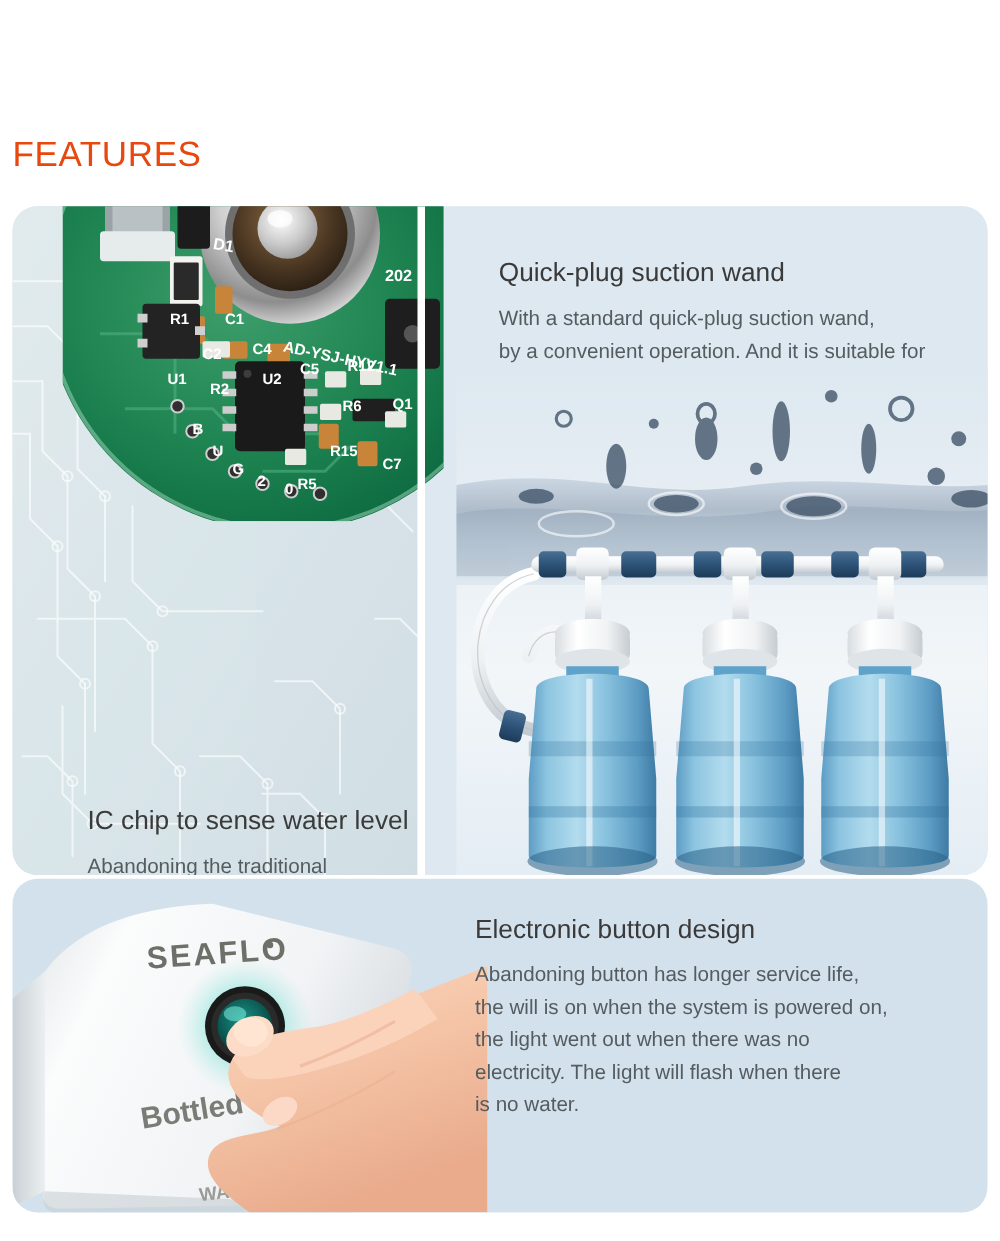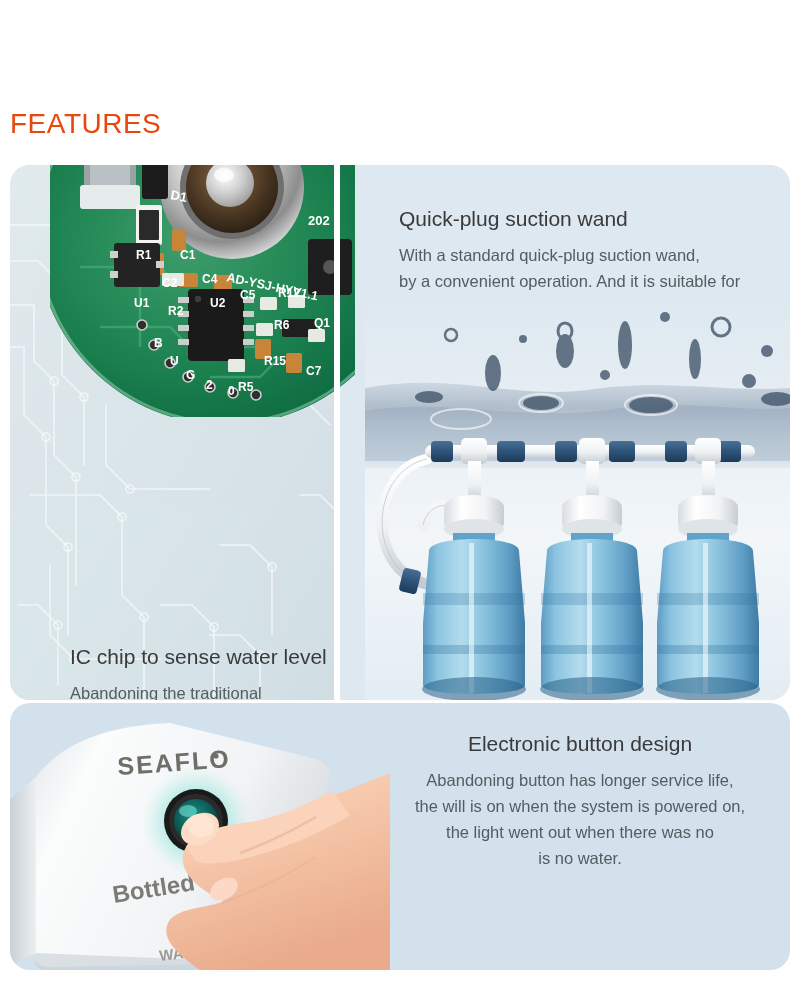--- a/index.html
+++ b/index.html
@@ -515,22 +515,23 @@
       <ellipse cx="190" cy="126" rx="20" ry="15" fill="#fcdcc6" transform="rotate(-28 190 126)"></ellipse>
       <path d="M178 116 C186 108 200 110 204 120 C206 128 198 136 188 134 C180 132 174 124 178 116 Z" fill="#ffe6d3" opacity=".85"></path>
 
       <ellipse cx="214" cy="186" rx="15" ry="10" fill="#fbd9c6" transform="rotate(-32 214 186)"></ellipse>
 
       <path d="M230 150 C252 142 282 128 306 114" fill="none" stroke="#e3a98c" stroke-width="2.5" opacity=".5"></path>
       <path d="M212 200 C240 190 278 172 306 154" fill="none" stroke="#e3a98c" stroke-width="2" opacity=".35"></path>
     </g>
   </svg>
 
-  <div id="button-text" style="left:370px;top:27px;text-align:center;">
+  <div id="button-text" style="left:370px;top:27px;">
     <div class="feat-title">Electronic button design</div>
     <div class="feat-body">
       <div>Abandoning button has longer service life,</div>
       <div>the will is on when the system is powered on,</div>
       <div>the light went out when there was no</div>
+      <div>electricity. The light will flash when there</div>
       <div>is no water.</div>
     </div>
   </div>
 </div>
 
 </body></html>

